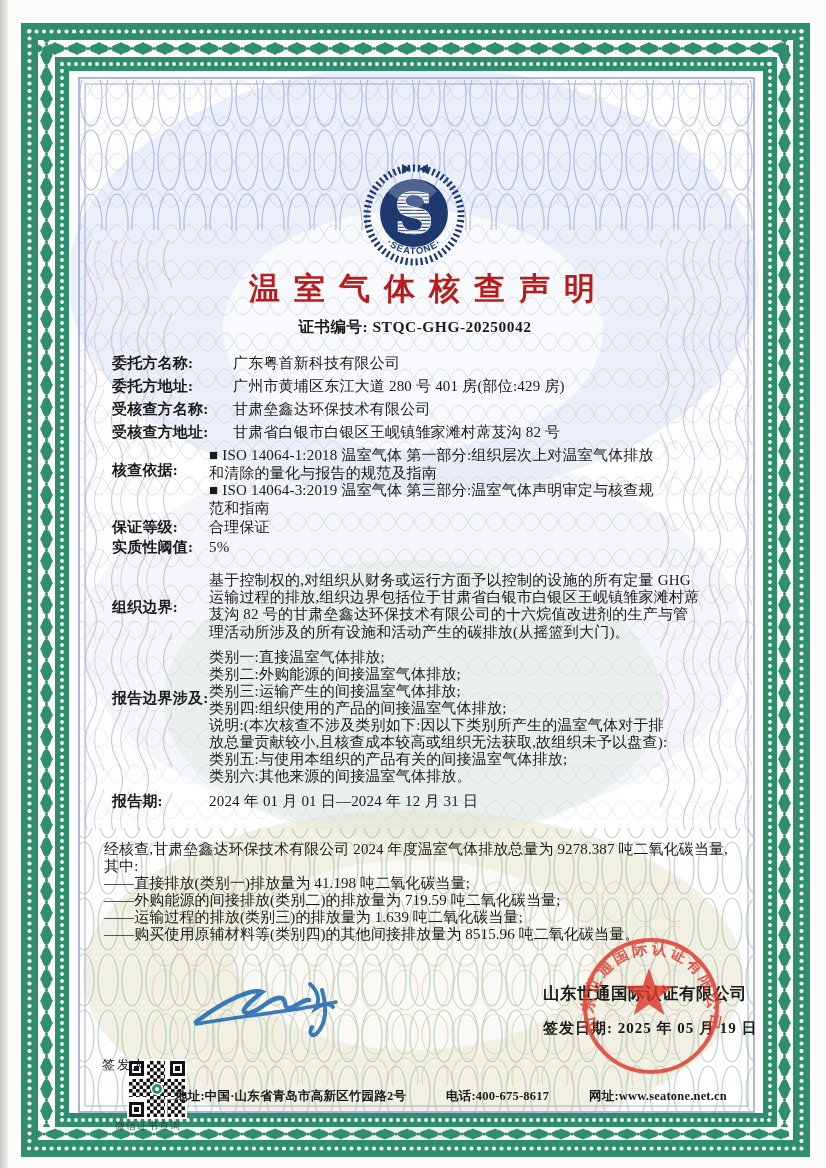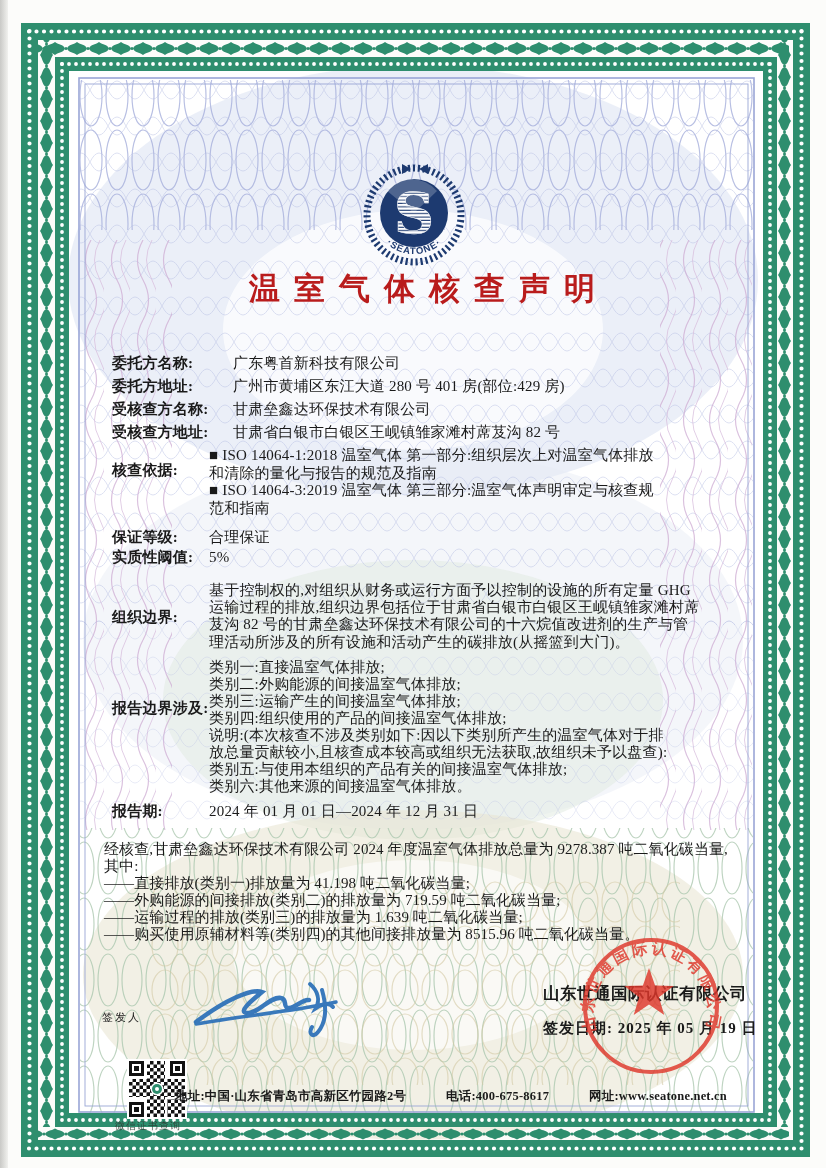--- a/index.html
+++ b/index.html
@@ -15,31 +15,31 @@
   .certno{left:70px;width:690px;top:317px;text-align:center;font-size:15.5px;font-weight:700;
           letter-spacing:0.5px;}
   .rows{left:112px;top:352px;width:646px;font-size:15px;}
   .fr{display:flex;}
   .lab{width:97px;flex:0 0 97px;font-weight:700;letter-spacing:0.2px;white-space:nowrap;}
   .val{flex:1;letter-spacing:0.2px;}
   .h23{height:23px;line-height:23px;gap:24px;}
   .r-criteria{margin-top:3px;}
   .r-criteria .val{line-height:17.5px;}
   .r-criteria .lab{padding-top:14px;}
-  .r-assur{margin-top:10px;height:20px;line-height:20px;}
+  .r-assur{height:20px;line-height:20px;}
   .r-thresh{height:20px;line-height:20px;}
   .r-org{margin-top:15px;}
   .r-org .val{line-height:17.2px;}
   .r-org .lab{padding-top:26px;}
   .r-bound{margin-top:8px;}
   .r-bound .val{line-height:17px;}
   .r-bound .lab{padding-top:40px;}
   .r-period{margin-top:6px;height:20px;line-height:20px;}
   .summary{left:104px;top:841px;width:652px;font-size:15px;line-height:17px;letter-spacing:0.1px;}
-  .signer{left:102px;top:1010px;font-size:11px;letter-spacing:2px;}
+  .signer{left:102px;top:1056px;font-size:13px;letter-spacing:2px;}
   .issuer{left:543px;top:983px;font-size:16.5px;font-weight:700;letter-spacing:0.5px;}
   .issue-date{left:543px;top:1019px;font-size:15px;font-weight:700;letter-spacing:1px;}
   .footer{left:175px;top:1088px;width:540px;display:flex;gap:40px;font-size:12.5px;
           font-weight:700;white-space:nowrap;letter-spacing:0.2px;}
   .qr-caption{left:115px;top:1119px;font-size:10px;font-weight:400;color:#2f3b33;
           letter-spacing:1px;opacity:.85;text-align:center;}
 </style>
 </head>
 <body>
 
@@ -172,20 +172,24 @@
         <rect x="5" y="46" width="5" height="5"></rect>
       </g>
       <circle cx="28" cy="28" r="6.5" fill="#ffffff"></circle>
       <circle cx="28" cy="28" r="5" fill="#2e8e6e"></circle>
       <circle cx="28" cy="28" r="2" fill="#ffffff"></circle>
     </g>
   </svg>
 
   <div class="txt title">温室气体核查声明</div>
 
+  <div class="txt certno">
+    <span>证书编号:</span>
+    <span>STQC-GHG-20250042</span>
+  </div>
 
   <div class="txt rows">
     <div class="fr h23">
       <div class="lab">委托方名称:</div>
       <div class="val">广东粤首新科技有限公司</div>
     </div>
     <div class="fr h23">
       <div class="lab">委托方地址:</div>
       <div class="val">广州市黄埔区东江大道 280 号 401 房(部位:429 房)</div>
     </div>

